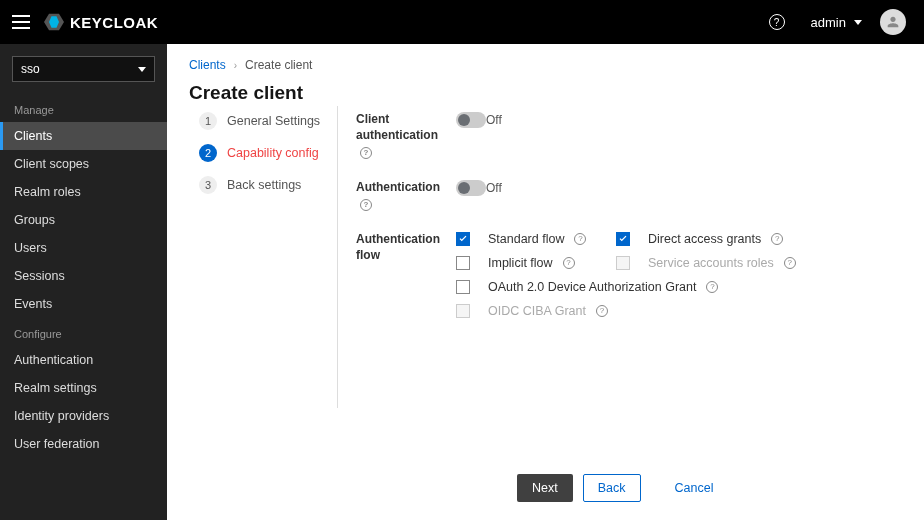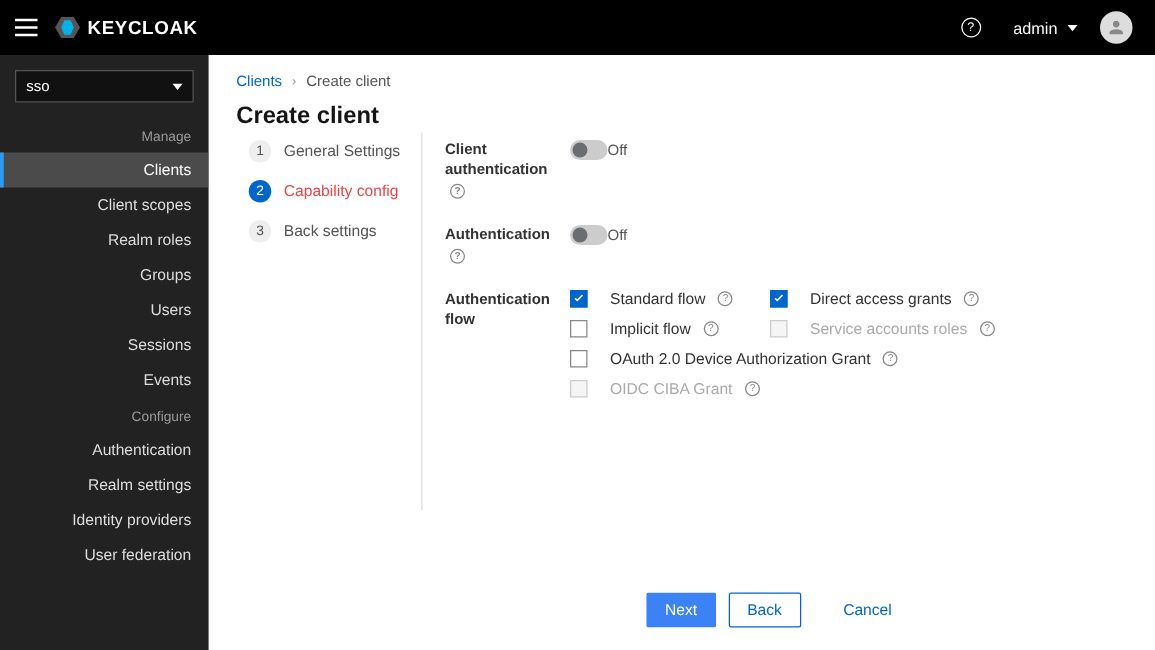--- a/index.html
+++ b/index.html
@@ -29,21 +29,21 @@
   .logo-text { font-weight:700; letter-spacing:0.5px; font-size:15px; color:#fff; }
   .header-spacer { flex:1; }
   .help-icon { width:16px;height:16px; border:1.5px solid #fff; border-radius:50%; display:flex; align-items:center; justify-content:center; font-size:10px; margin-right:26px; cursor:pointer;}
   .user-dd { display:flex; align-items:center; gap:8px; cursor:pointer; margin-right:18px; font-size:13px;}
   .caret-down { width:0;height:0;border-left:4px solid transparent;border-right:4px solid transparent;border-top:5px solid #fff; }
   .avatar { width:26px;height:26px;border-radius:50%; background:#ddd; display:flex;align-items:center;justify-content:center; }
   .avatar svg { width:16px;height:16px; fill:#888; }
 
   
   .body { display:flex; height:calc(100% - 44px); }
-  .sidebar { width:167px; background:#222; color:#ccc; display:flex; flex-direction:column; padding-top:12px;text-align:right;}
+  .sidebar { width:167px; background:#222; color:#ccc; display:flex; flex-direction:column; padding-top:12px;}
   .realm-select { margin:0 12px 12px 12px; background:#111; border:1px solid #555; color:#fff; height:26px; display:flex; align-items:center; padding:0 8px; justify-content:space-between; cursor:pointer; font-size:12px;}
   .section-label { font-size:11px; color:#999; padding:10px 14px 6px; }
   .nav-item { padding:7px 14px; cursor:pointer; font-size:12.5px; color:#ddd;}
   .nav-item.active { background:#4b4b4b; color:#fff; border-left:3px solid #2b9af3; padding-left:11px;}
 
   .main { flex:1; background:#fff; overflow:auto; padding:14px 22px 0 22px; position:relative;}
   .breadcrumb { font-size:12px; color:#555; display:flex; align-items:center; gap:8px; margin-bottom:10px;}
   .breadcrumb a { color:#0066cc; text-decoration:none; cursor:pointer;}
   .bc-sep { color:#999; font-size:10px;}
   h1.page-title { font-size:19px; font-weight:600; margin-bottom:2px;}
@@ -74,21 +74,21 @@
   .chk { width:14px;height:14px; border:1px solid #888; display:flex; align-items:center;justify-content:center; cursor:pointer; background:#fff;}
   .chk.checked { background:#0066cc; border-color:#0066cc; }
   .chk.checked svg { width:10px;height:10px; fill:#fff;}
   .chk.disabled { border-color:#ccc; background:#f5f5f5; cursor:not-allowed;}
   .chk-label.disabled { color:#aaa; }
   .chk-label { color:#333;margin-left:12px; }
   .span2 { grid-column: 1 / span 2; }
 
   .footer { position:absolute; left:350px; right:22px; bottom:18px; display:flex; gap:10px; align-items:center;}
   .btn { height:28px; padding:0 14px; font-size:12.5px; border-radius:2px; cursor:pointer; display:inline-flex; align-items:center; border:1px solid transparent;}
-  .btn-primary { background:#3b82f6; color:#fff;text-align:center; }
+  .btn-primary { background:#404040; color:#fff;text-align:center; }
   .btn-secondary { background:#fff; color:#0066cc; border:1px solid #0066cc; }
   .btn-link { background:transparent; color:#0066cc; border:none; margin-left:10px;}
 </style>
 </head>
 <body>
 
 <div class="header">
   <div class="hamburger">
     <span></span>
       <span></span>

